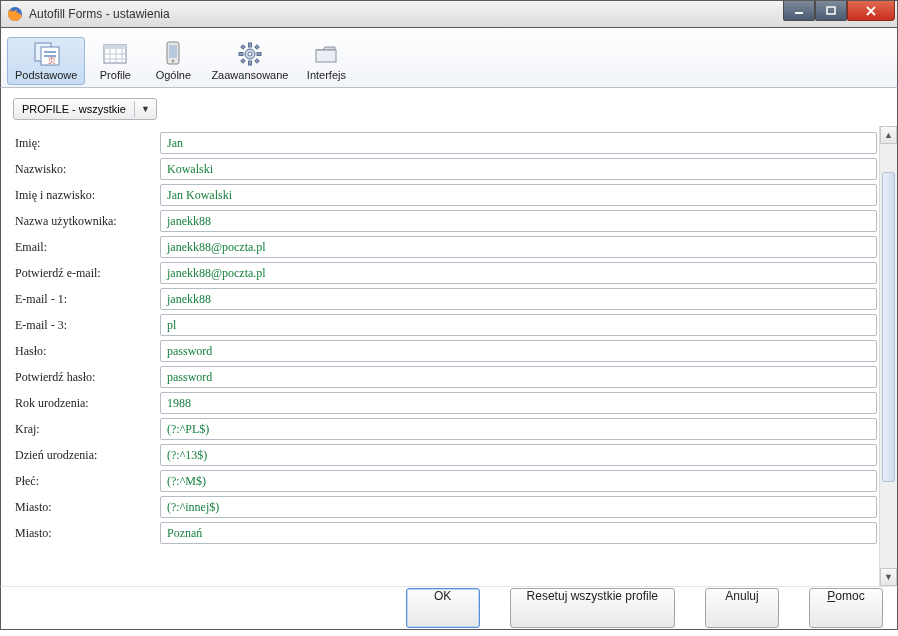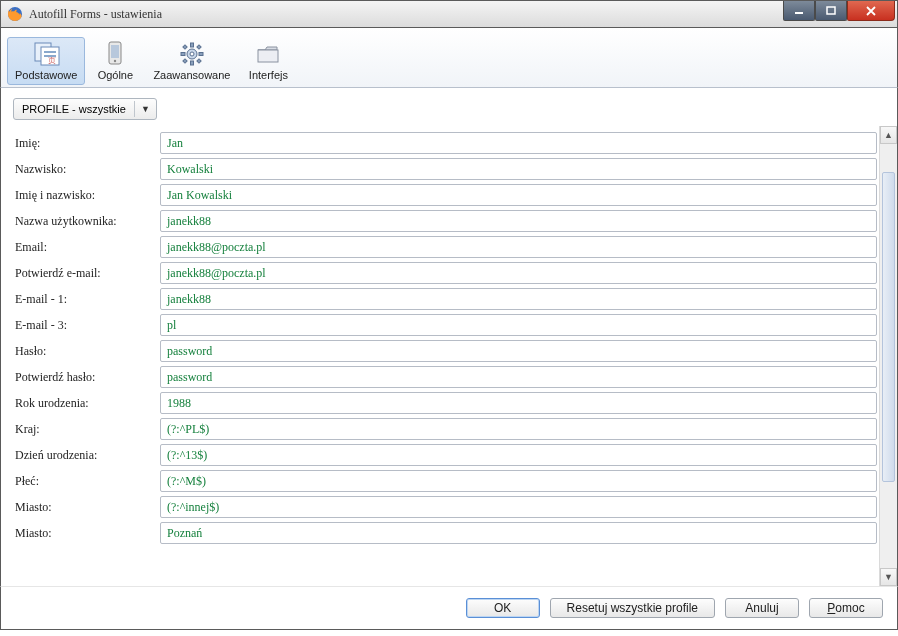--- a/index.html
+++ b/index.html
@@ -24,21 +24,20 @@
     position: relative;
   }
   .titlebar .ff-icon {
     width: 16px; height: 16px; margin-right: 6px;
     display:inline-block;
   }
   .titlebar .title-text {
     color: #333;
     flex: 1;
     font-size: 12px;
-    font-family: Liberation Serif, serif;
   }
   .win-btns { display:flex; gap:0; margin-left:auto; align-self:flex-start;}
   .win-btn {
     width: 32px; height: 20px;
     border: 1px solid #4a4a4a;
     border-top:none;
     display:flex; align-items:center; justify-content:center;
     font-size:11px; color:#fff;
     background: linear-gradient(to bottom,#7d8a9a,#4a5a70);
   }
@@ -165,30 +164,31 @@
     background:#fff;
     height: 44px;
     display:flex;
     align-items:center;
     justify-content:flex-end;
     padding: 0 14px;
     gap:10px;
     border-top: 1px solid #e6e6e6;
   }
   .btn {
-    height:20px;
+    height:40px;
     min-width: 74px;
     padding: 0 16px;
     border:1px solid #9fa6af;
     border-radius:3px;
     background: linear-gradient(to bottom,#fdfdfd,#e8e8e8);
     font-size:12px;
     color:#222;
-    display:flex; align-items:center; justify-content:center;
+    display:flex; align-items:flex-start; justify-content:center;
     cursor:default;
+    margin-left:20px;
   }
   .btn.primary {
     border-color:#5a8fd6;
     box-shadow: 0 0 0 1px #bcd5f2 inset;
   }
   .u { text-decoration: underline; }
 </style>
 </head>
 <body>
 
@@ -227,20 +227,34 @@
         <rect x="9" y="6" width="18" height="18" fill="#fff" stroke="#6a8ab8"></rect>
         <rect x="12" y="10" width="12" height="2" fill="#8aa8cc"></rect>
         <rect x="12" y="14" width="12" height="2" fill="#8aa8cc"></rect>
         <text x="20" y="22" font-size="8" fill="#c66" text-anchor="middle">页</text>
       </svg>
     </span>
     <span class="ti-label">Podstawowe</span>
   </div>
   <div class="tool-item">
     <span class="ti-icon">
+      <svg width="28" height="26">
+        <rect x="3" y="4" width="22" height="18" fill="#fff" stroke="#7a8aa0"></rect>
+        <rect x="3" y="4" width="22" height="4" fill="#d0d8e4"></rect>
+        <line x1="9" y1="8" x2="9" y2="22" stroke="#c0c8d4"></line>
+          <line x1="15" y1="8" x2="15" y2="22" stroke="#c0c8d4"></line>
+          <line x1="21" y1="8" x2="21" y2="22" stroke="#c0c8d4"></line>
+        <line x1="3" y1="13" x2="25" y2="13" stroke="#c0c8d4"></line>
+          <line x1="3" y1="18" x2="25" y2="18" stroke="#c0c8d4"></line>
+      </svg>
+    </span>
+    <span class="ti-label">Profile</span>
+  </div>
+  <div class="tool-item">
+    <span class="ti-icon">
       <svg width="18" height="26">
         <rect x="3" y="1" width="12" height="22" rx="2" fill="#e8e8e8" stroke="#888"></rect>
         <rect x="5" y="4" width="8" height="13" fill="#b8c8dc"></rect>
         <circle cx="9" cy="20" r="1.2" fill="#888"></circle>
       </svg>
     </span>
     <span class="ti-label">Ogólne</span>
   </div>
   <div class="tool-item">
     <span class="ti-icon">

